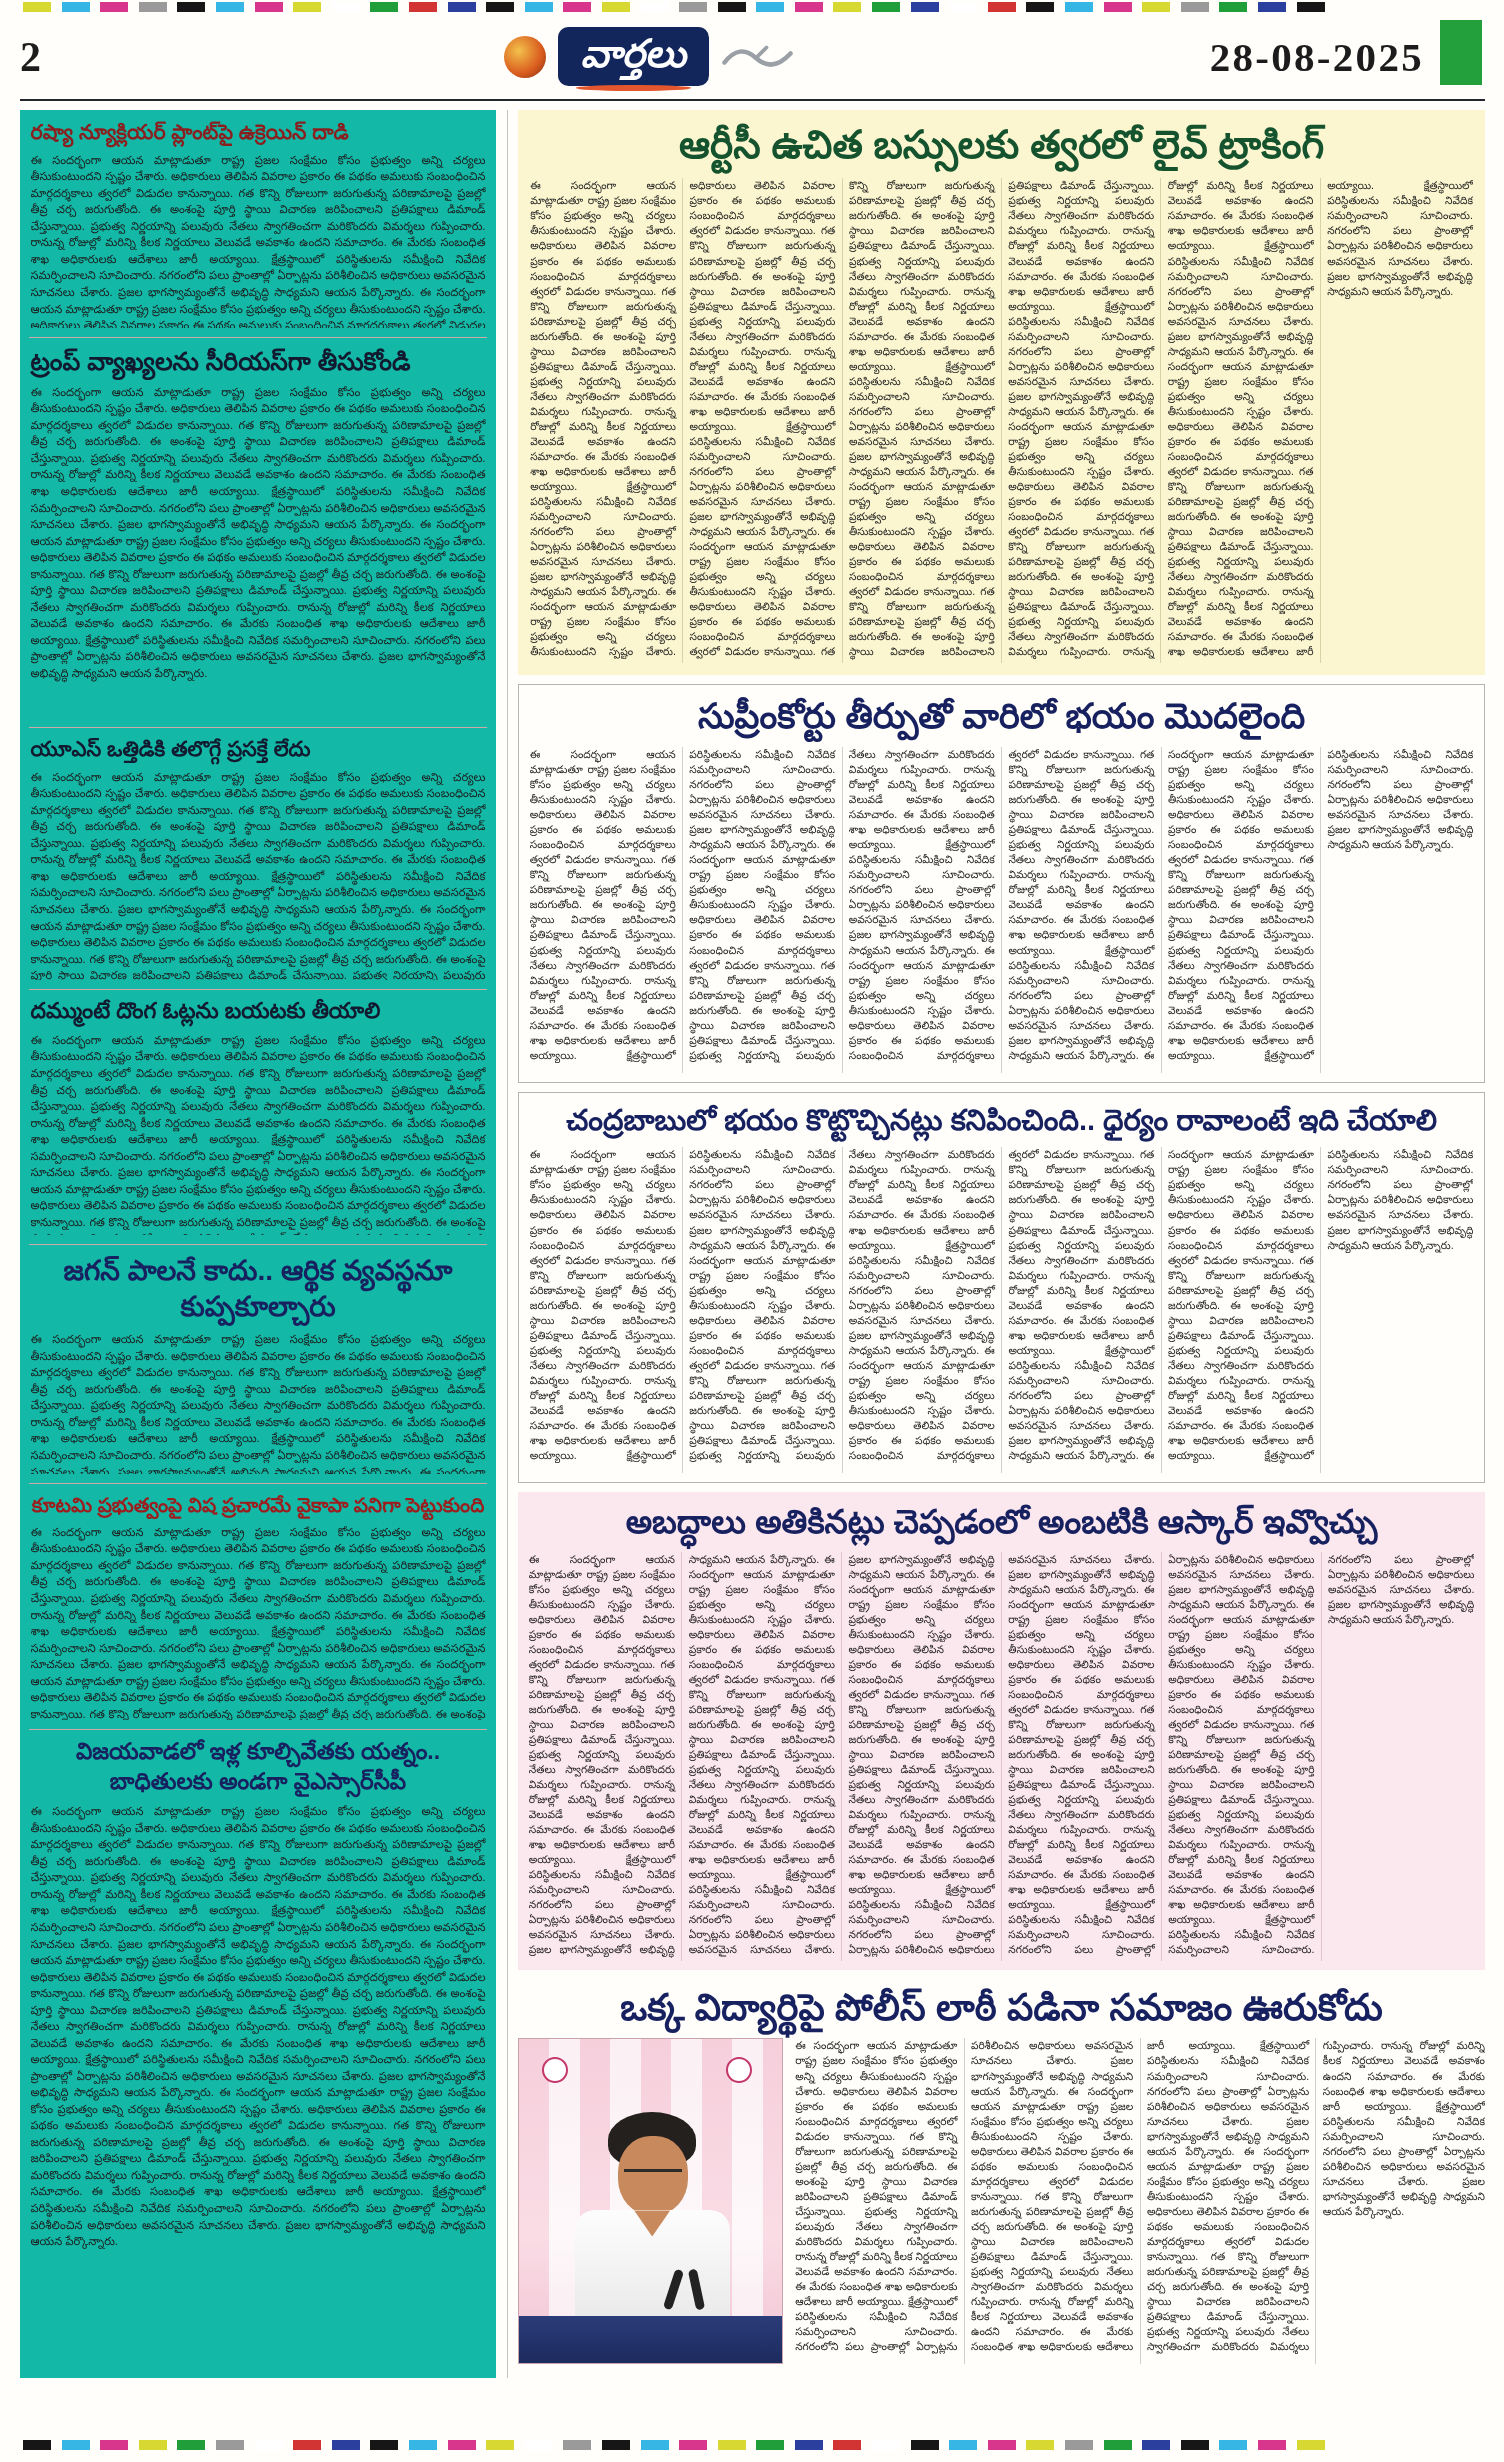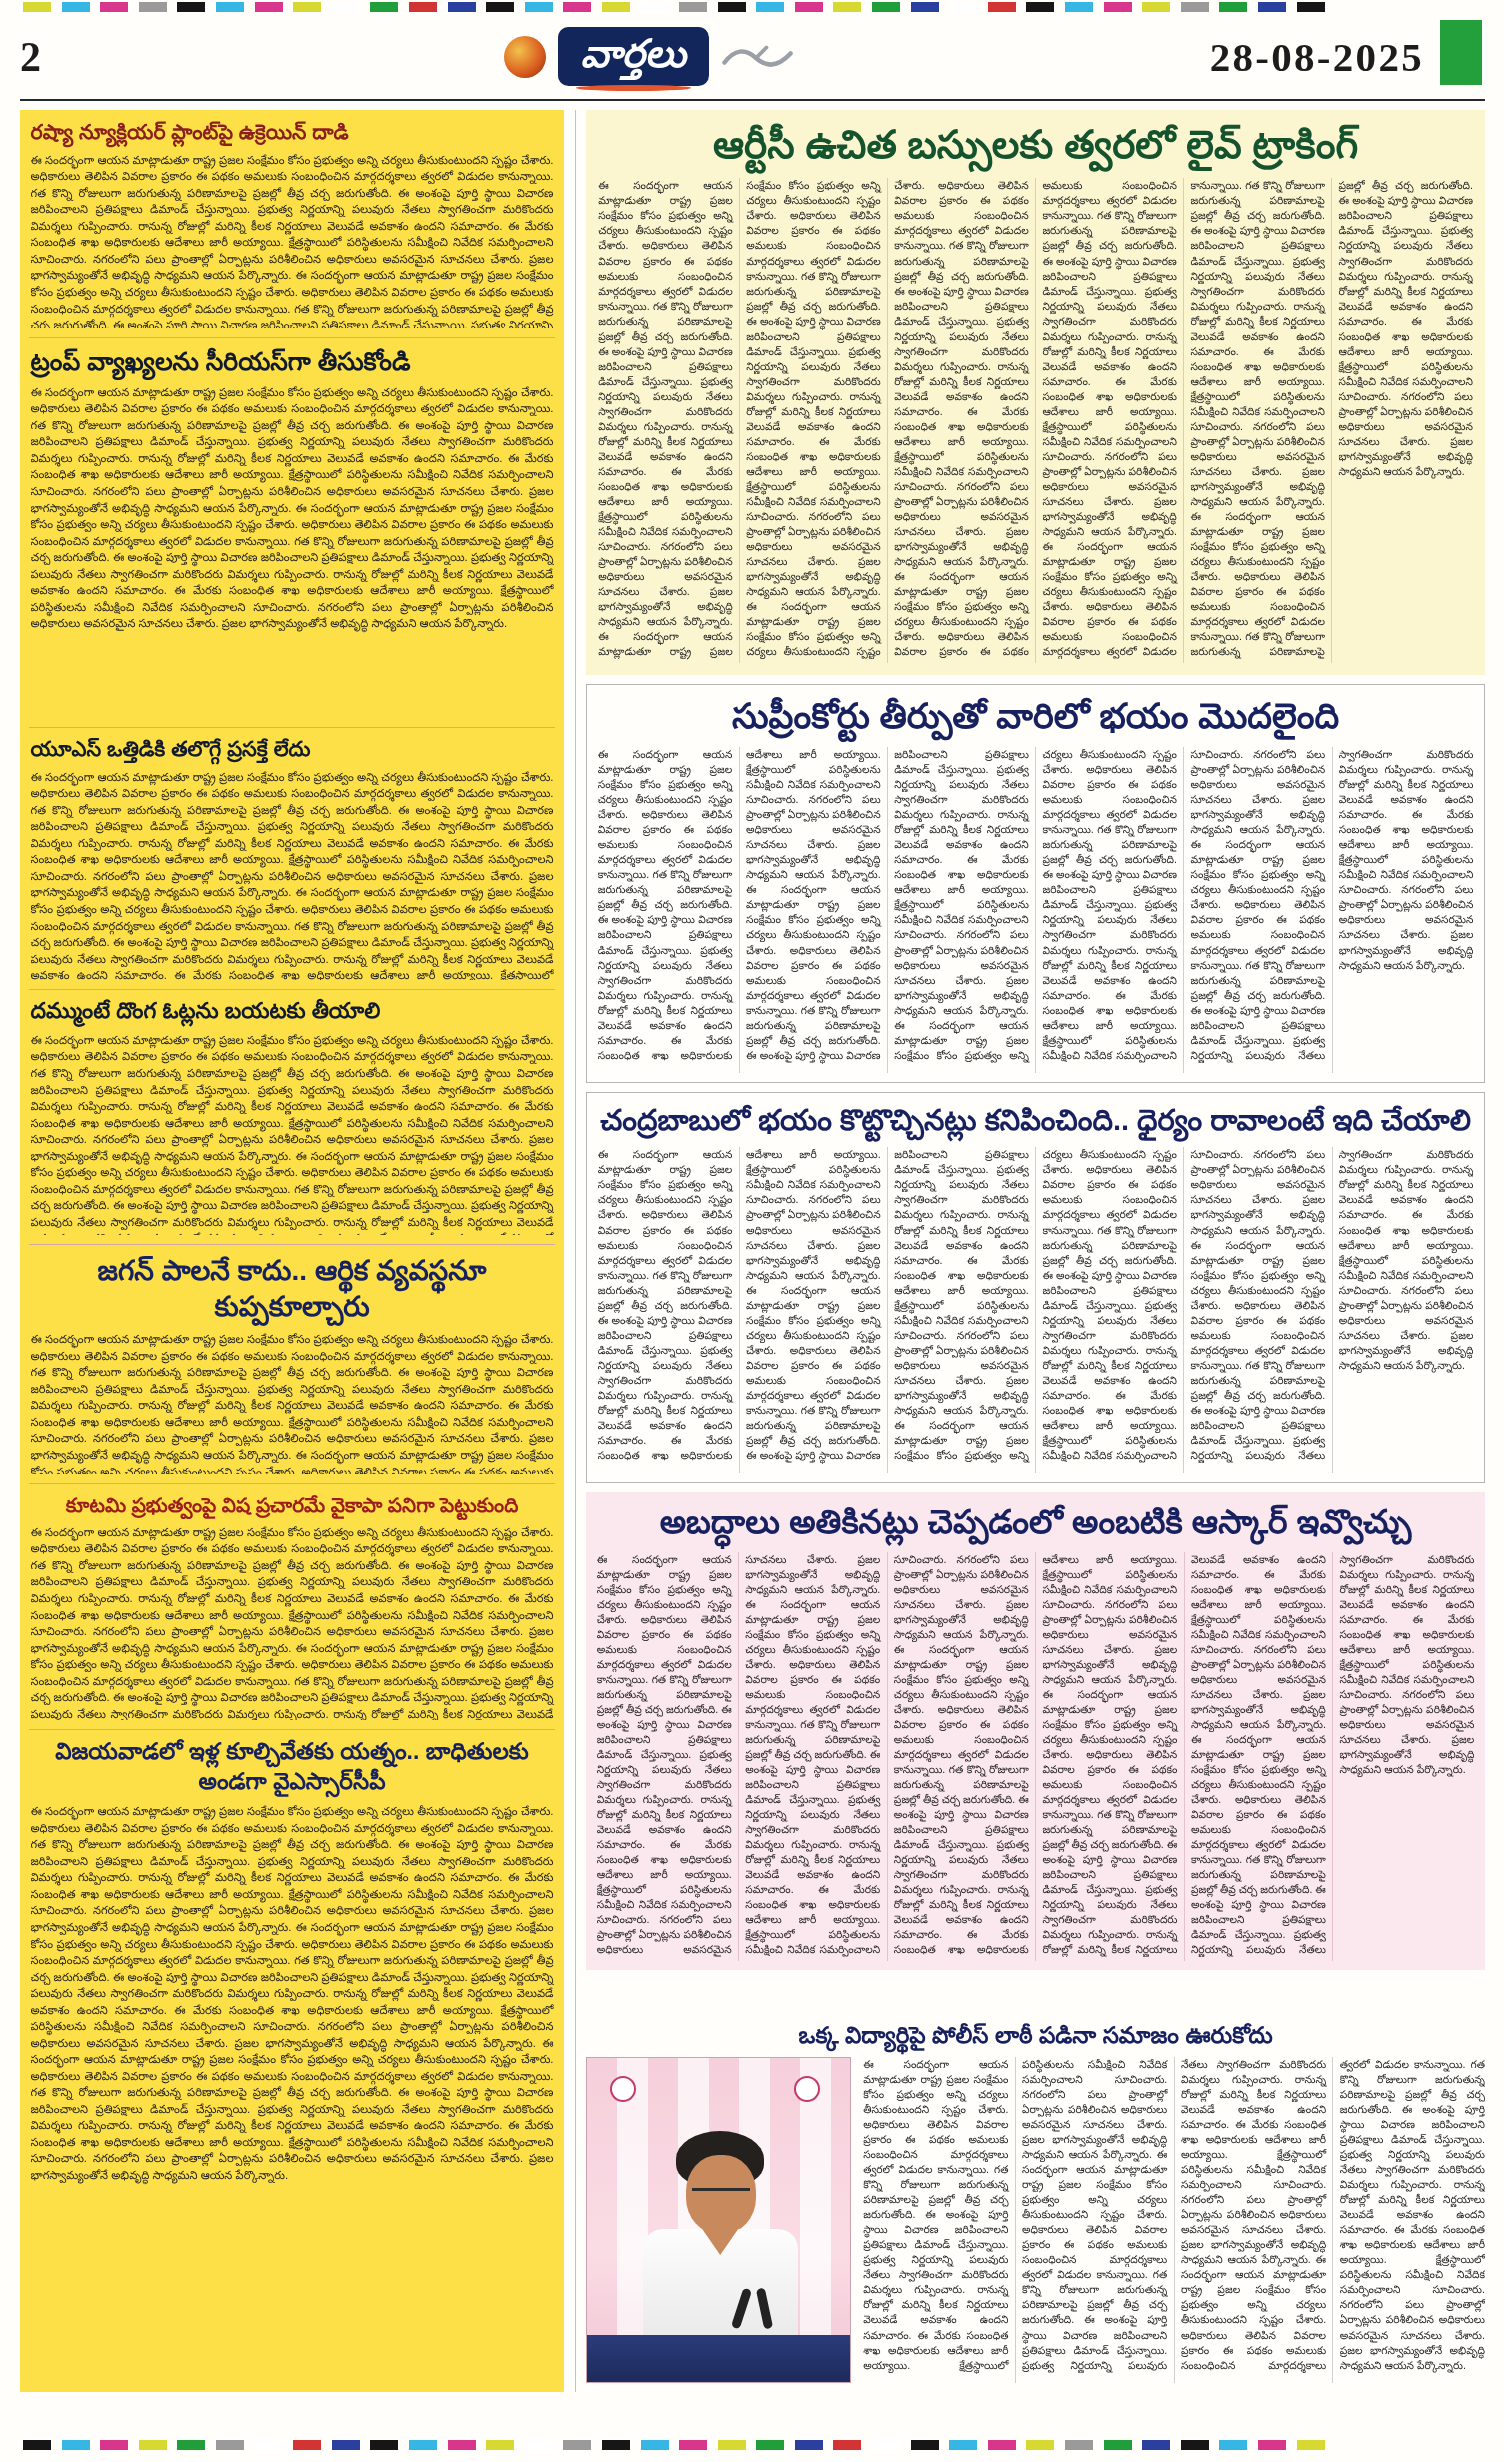--- a/index.html
+++ b/index.html
@@ -24,21 +24,21 @@
     font-size:39px; font-weight:700; font-style:italic; position:relative; line-height:1.25; }
   .logo-plate:after { content:""; position:absolute; left:12%; bottom:-5.3px; width:76%; height:6.8px;
     background:#e4572e; border-radius:50%; }
   .swirl svg { display:block; }
   .date { font-family:"Liberation Serif", serif; font-size:41px; font-weight:700;
     letter-spacing:2.3px; margin-right:61px; }
   .corner-green { position:absolute; top:20px; right:23px; width:42px; height:65px; background:#23a03b; }
   .rule { margin:6px 20px 9px; border-top:2.3px solid #24282c; }
   
   .content { display:flex; align-items:stretch; padding:0 20px; }
-  .col-left { width:544px; background:#fde047; padding:1.5px 9px 0; }
+  .col-left { width:476px; background:#14b8a6; padding:1.5px 9px 0; }
   .col-right { flex:1; border-left:0.8px solid #c3c3c3; margin-left:10.6px; padding-left:10.6px; }
   
   .l-art { border-bottom:0.8px solid #d3a8a8; padding:7.6px 1.5px 9px; }
   .l-art:last-child { border-bottom:none; }
   .l-head { font-weight:700; margin-bottom:6px; line-height:1.3; }
   .lh1 { font-size:20.5px; color:#8a1f1f; }
   .lh2 { font-size:25px; color:#121a30; }
   .lh3 { font-size:21px; color:#121a30; }
   .lh4 { font-size:22px; color:#121a30; }
   .lh5 { font-size:28px; color:#17215f; text-align:center; }
@@ -58,21 +58,21 @@
   .r2 { border:0.8px solid #b5b5b5; padding:9px 10.6px; }
   .r2 .r-head { font-size:35px; }
   .r2 .r-body { height:326px; column-count:6; }
   .r3 { border:0.8px solid #b5b5b5; padding:9px 10.6px; }
   .r3 .r-head { font-size:29px; }
   .r3 .r-body { height:326px; column-count:6; }
   .r4 { background:#fbe7ee; padding:9px 10.6px; }
   .r4 .r-head { font-size:33px; }
   .r4 .r-body { height:409px; column-count:6; column-rule-color:#e3c2cd; }
   .r5 { padding:6px 0 0; }
-  .r5 .r-head { font-size:23px;margin-top:36px; }
+  .r5 .r-head { font-size:37px; }
   .r5-row { display:flex; gap:12px; margin-top:7.6px; }
   .r5 .r-body { flex:1; height:326px; column-count:4; margin-top:0; }
   
   .photo { position:relative; width:265px; height:326px; overflow:hidden; border:0.8px solid #c9a2ad;
     background:linear-gradient(180deg,#f8e3ea,#fdf3f6 60%,#f3d7e1); flex:none; }
   .backdrop { position:absolute; inset:0;
     background:repeating-linear-gradient(90deg, rgba(231,84,128,.14) 0 30px, rgba(255,255,255,.45) 30px 61px); }
   .logo-dot { position:absolute; width:26px; height:26px; border-radius:50%; background:#fff; border:2.3px solid #c4386b; }
   .d1 { top:18px; left:23px; } .d2 { top:18px; right:30px; }
   .hair { position:absolute; top:73px; left:89px; width:88px; height:56px;

